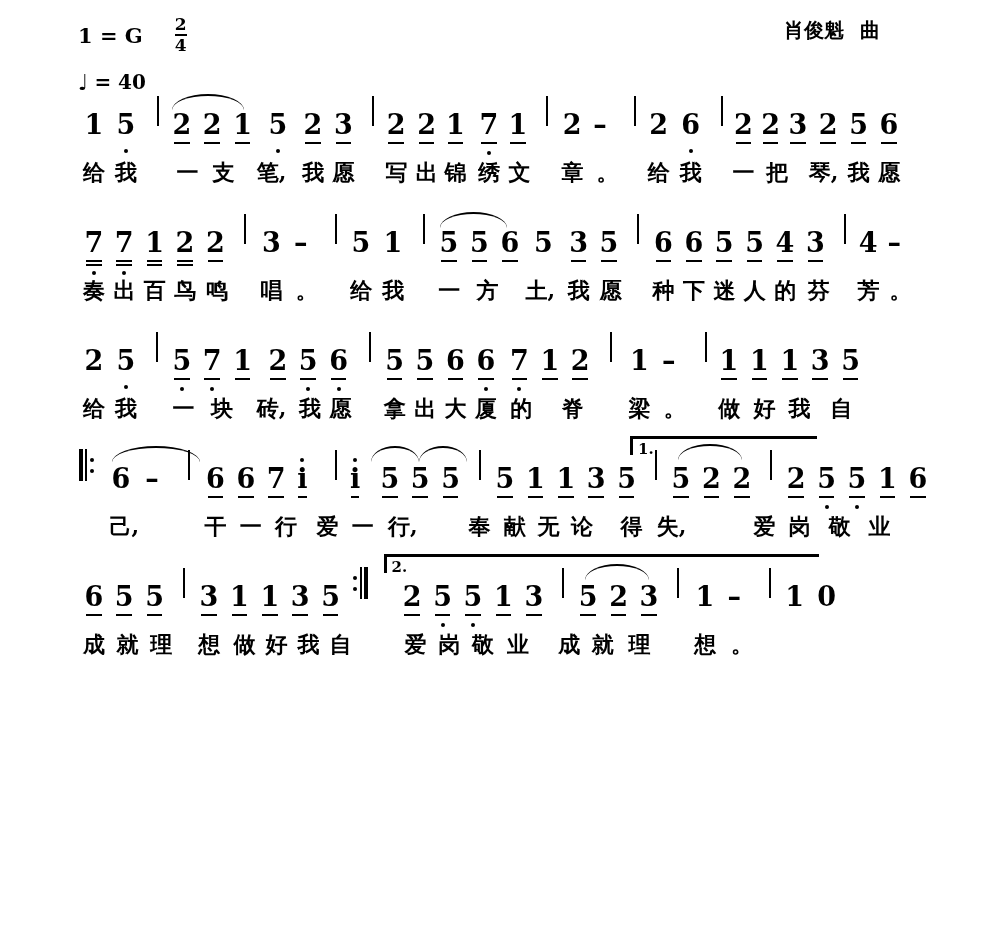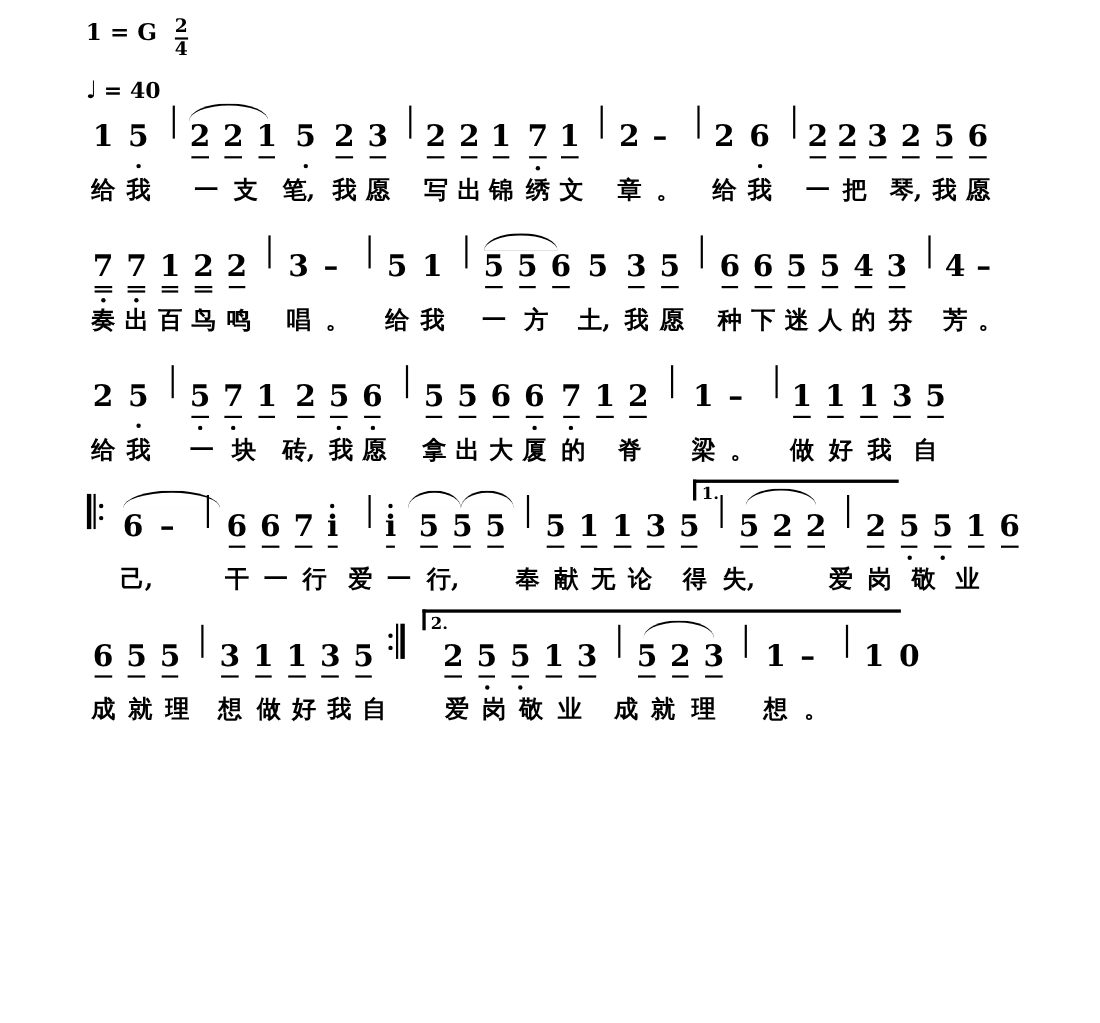--- a/index.html
+++ b/index.html
@@ -37,21 +37,22 @@
   .key-block {
     position: absolute;
     left: 78px;
     top: 6px;
     font-family: "DejaVu Serif", serif;
   }
   .key-line {
     font-size: 21px;
     font-weight: bold;
     display: flex;
-    gap: 10px;
+    align-items: center;
+    gap: 26px;
   }
   .meter {
     display: inline-flex;
     flex-direction: column;
     align-items: center;
     line-height: 1;
     font-size: 17px;
     font-weight: bold;
     margin-left: 6px;
   }
@@ -230,20 +231,23 @@
           <span class="num">2</span>
           <span class="den">4</span>
         </span>
       </div>
       <div class="tempo-line">
         <span class="note-glyph">♩</span>
         <span>= 40</span>
       </div>
     </div>
     <div class="credits">
+      <div>
+        <span>肖俊魁</span><span class="role">曲</span>
+      </div>
     </div>
   </div>
 
   <div id="staves">
       <div class="system">
         <div class="notes" style="position: relative; height: 52px;">
           <span class="cell" style="position: absolute; left: 14.4px; bottom: 0px;">1</span>
           <span class="cell" style="position: absolute; left: 46.4px; bottom: 0px;">5<span class="odot below"></span></span>
           <span class="bar" style="position: absolute; left: 78.4px; bottom: 10px;"></span>
           <span class="cell u1" style="position: absolute; left: 102.4px; bottom: 0px;">2</span>

